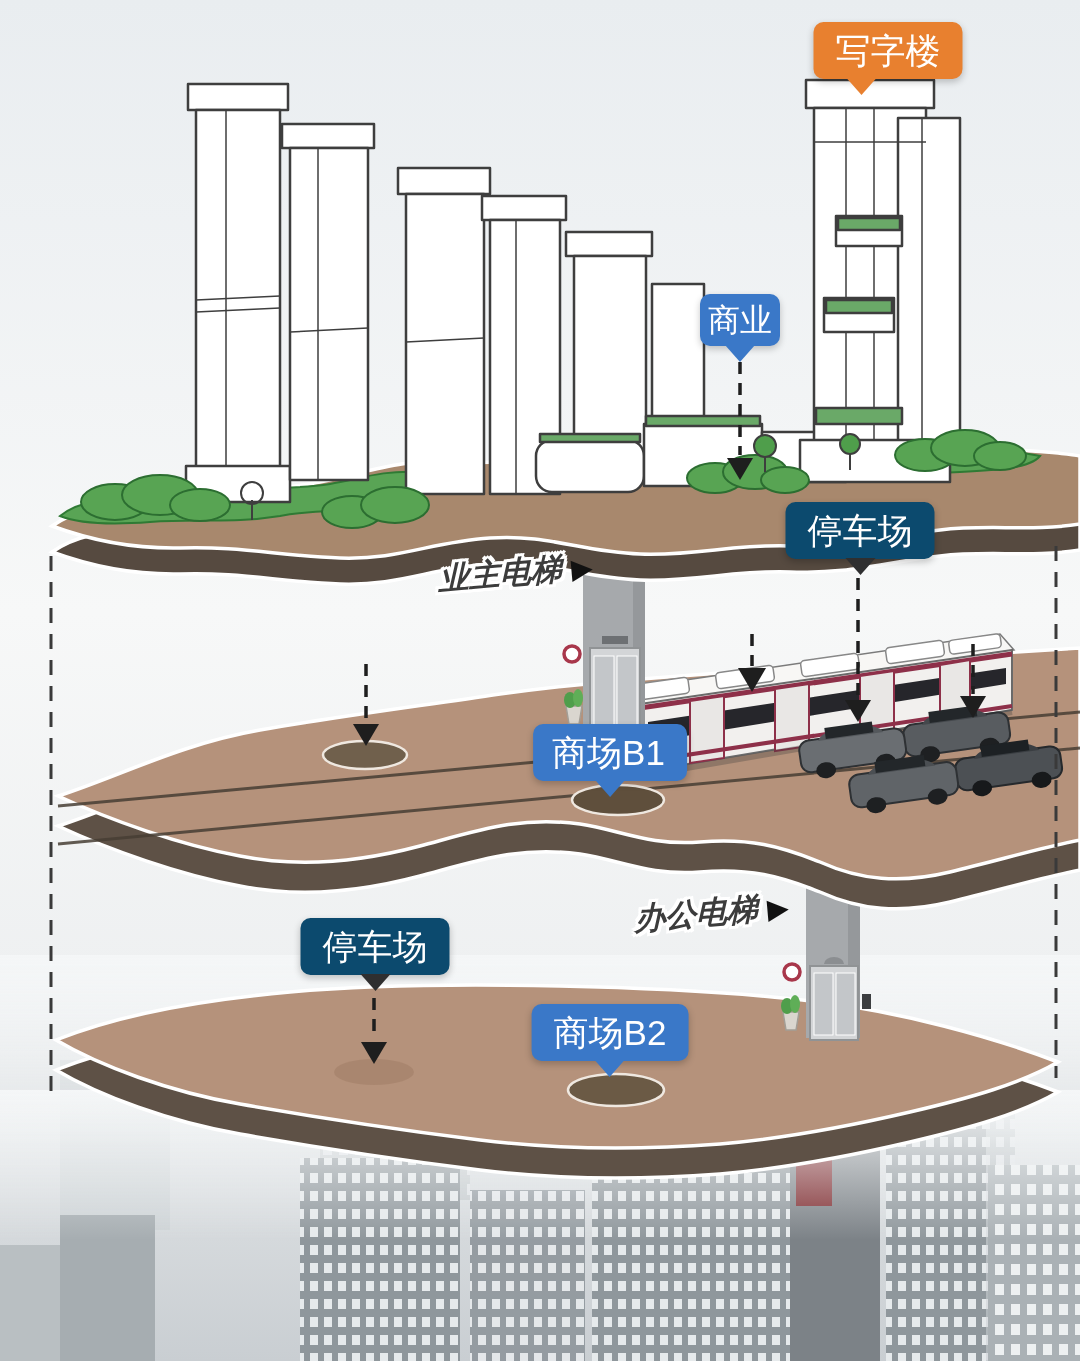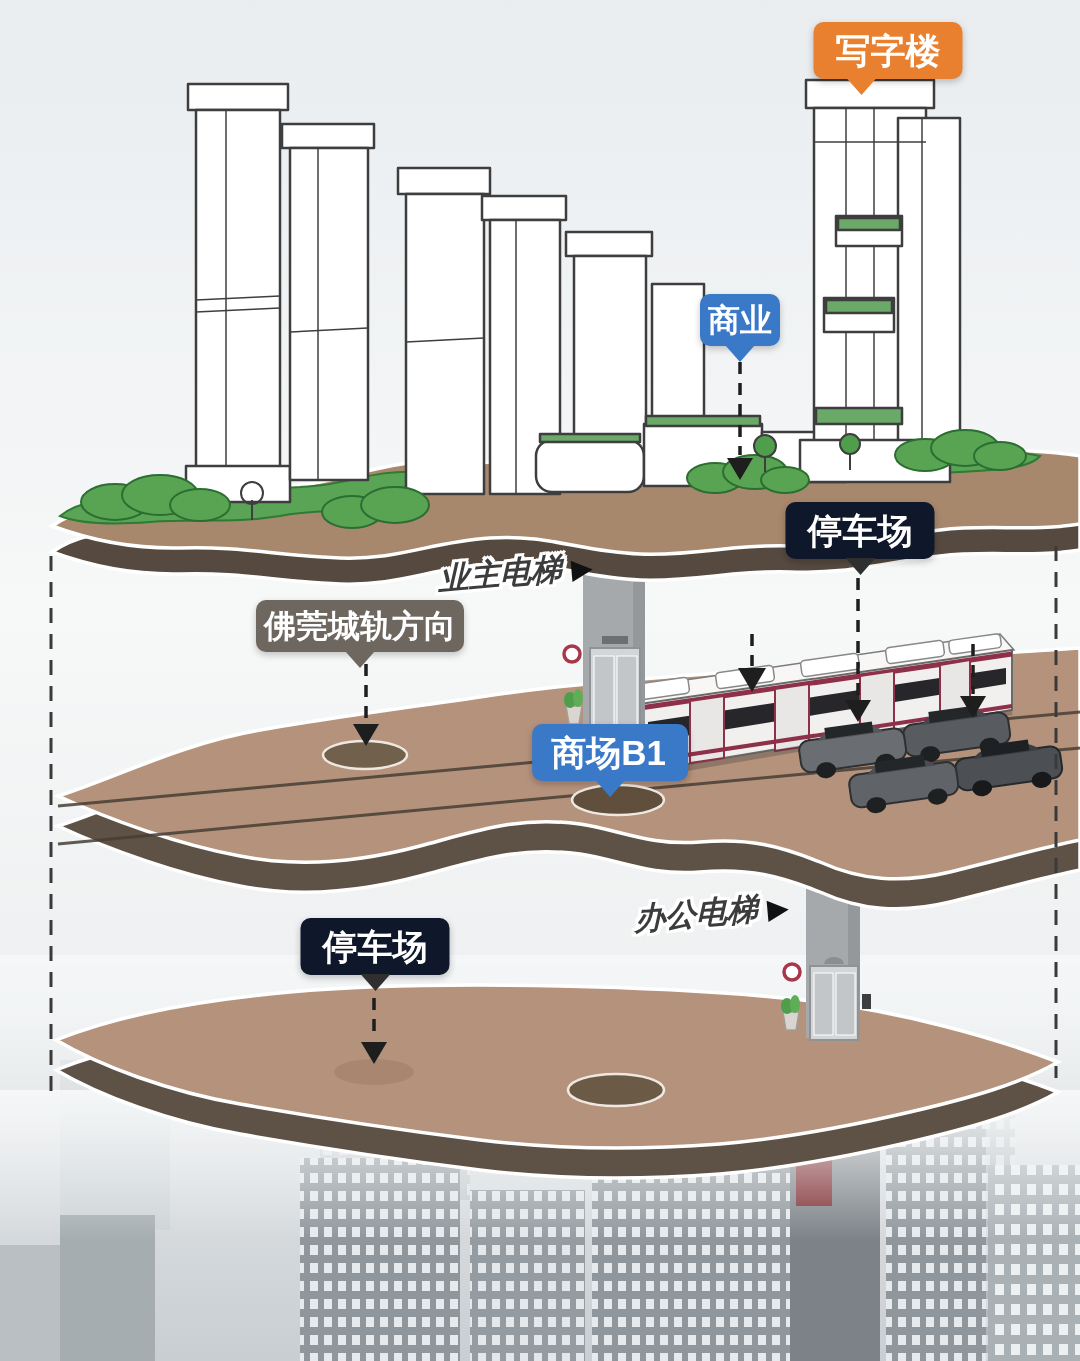--- a/index.html
+++ b/index.html
@@ -1,29 +1,29 @@
 <!DOCTYPE html>
 <html><head>
 <meta charset="utf-8">
 <style>
   html,body{margin:0;padding:0;background:#dfe3e6;}
   .canvas{position:relative;width:1080px;height:1361px;overflow:hidden;
           font-family:"Liberation Sans",sans-serif;background:#eef1f3;}
   svg{position:absolute;left:0;top:0;display:block;}
 
   
-  .bubble{position:absolute;transform:translateX(-50%);color:#fff;font-weight:700;
+  .bubble{position:absolute;transform:translateX(-50%);color:#fff;font-weight:400;
           border-radius:10px;padding:11px 22px;font-size:35px;line-height:1;
           white-space:nowrap;box-shadow:0 3px 7px rgba(0,0,0,.22);z-index:5;}
   .bubble::after{content:"";position:absolute;left:50%;top:99%;transform:translateX(-50%);
           border:15px solid transparent;border-bottom:0;border-top-width:17px;}
   .bubble.small{font-size:32px;padding:10px 8px;}
   .orange{background:#E8802F}.orange::after{border-top-color:#E8802F}
   .blue{background:#3A78C8}.blue::after{border-top-color:#3A78C8}
-  .dark{background:#0f172a}.dark::after{border-top-color:#2F2F30}
+  .dark{background:#0c4a6e}.dark::after{border-top-color:#2F2F30}
   .gray{background:#6E6760}.gray::after{border-top-color:#6E6760}
   .green{background:#56A05B}.green::after{border-top-color:#56A05B}
   .pointer-left::after{left:32%;}
 
   
   .elv-label{position:absolute;font-style:italic;font-weight:700;font-size:31px;
      color:#3C3C3C;white-space:nowrap;z-index:5;transform:rotate(-5deg) skewX(-4deg);
      text-shadow:-3px -3px 0 #fff,3px -3px 0 #fff,-3px 3px 0 #fff,3px 3px 0 #fff,
                  0 3px 0 #fff,0 -3px 0 #fff,3px 0 0 #fff,-3px 0 0 #fff;}
   .elv-label .tri{font-style:normal;color:#111;font-size:26px;margin-left:10px;
@@ -279,28 +279,28 @@
 
 <div class="bubble orange pointer-left" style="left:888px;top:22px;">写字楼</div>
 
 
 <div class="bubble blue small" style="left:740px;top:294px;">商业</div>
 
 <div class="bubble dark" style="left:860px;top:502px;">停车场</div>
 
 
 
-<div class="bubble gray small" style="left:360px;top:600px;">佛莞城轨方向</div>
 
 <div class="elv-label" style="left:438px;top:552px;">
   <span>业主电梯</span><span class="tri">▶</span>
 </div>
 
 <div class="bubble blue" style="left:610px;top:724px;padding-left:19px;">商场B1</div>
 
 <div class="elv-label" style="left:634px;top:892px;">
   <span>办公电梯</span><span class="tri">▶</span>
 </div>
 
 <div class="bubble dark" style="left:375px;top:918px;">停车场</div>
 
+<div class="bubble blue" style="left:610px;top:1004px;">商场B2</div>
 
 </div>
 
 </body></html>

